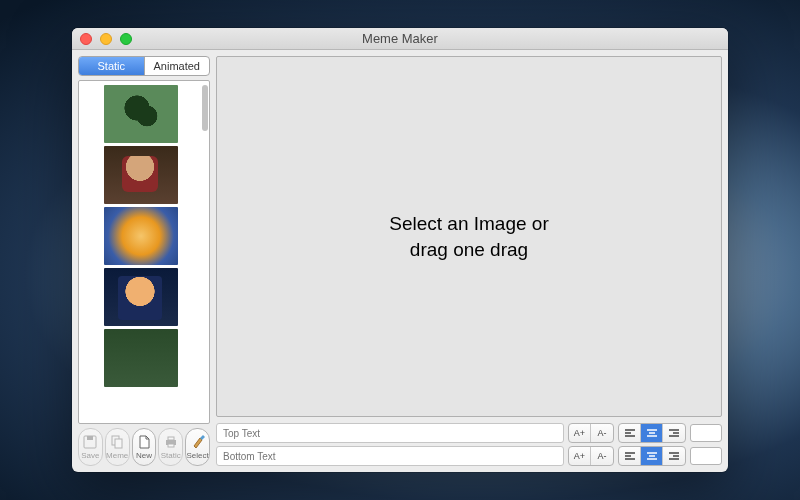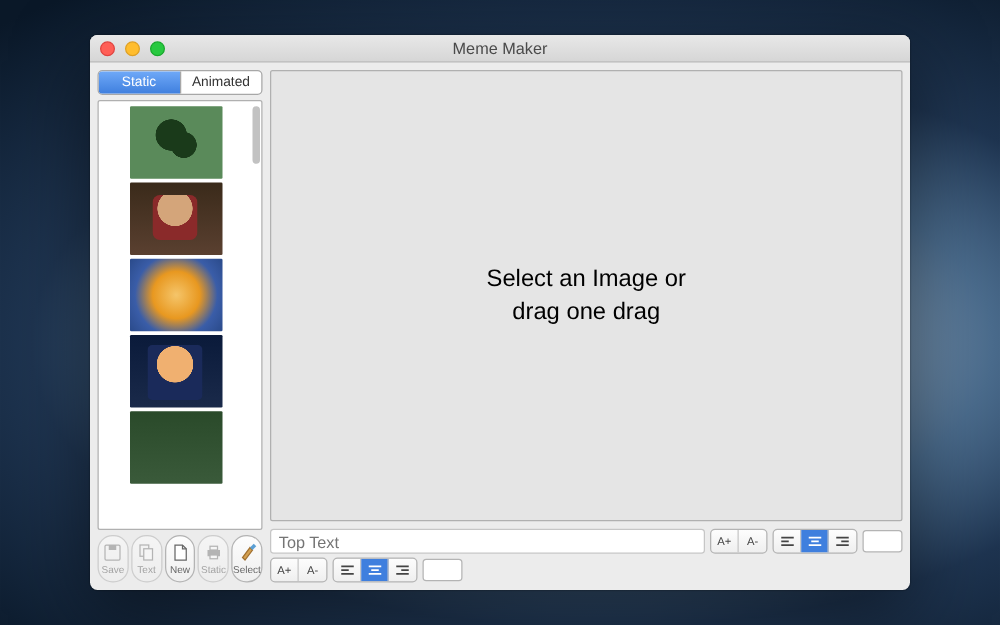--- a/index.html
+++ b/index.html
@@ -57,21 +57,21 @@
   .icon-btn.disabled { opacity:0.55; }
   .icon-btn svg { width:16px; height:16px; }
   .canvas {
     flex:1; background:#e5e5e5; border:1px solid #b0b0b0; border-radius:2px;
     display:flex; align-items:center; justify-content:center; text-align:center;
   }
   .placeholder { font-size:19px; color:#000; line-height:1.35; font-weight:400;}
   .bottom-row { display:flex; flex-direction:column; gap:3px; }
   .text-row { display:flex; gap:4px; align-items:center; height:20px; }
   .text-input {
-    flex:1; height:20px; border:1px solid #c6c6c6; border-radius:3px; background:#fff; font-size:13px; padding:4px 6px; color:#aaa;
+    flex:1; height:20px; border:1px solid #c6c6c6; border-radius:3px; background:#fff; font-size:10px; padding:4px 6px; color:#aaa;
   }
   .mini-seg { display:flex; height:20px; border:1px solid #b4b4b4; border-radius:4px; overflow:hidden; background:linear-gradient(#fdfdfd,#efefef);}
   .mini-seg .b { width:22px; display:flex; align-items:center; justify-content:center; font-size:9px; color:#444; border-right:1px solid #c6c6c6;}
   .mini-seg .b:last-child{border-right:none;}
   .mini-seg .b.active { background:#3f7fde; }
   .mini-seg .b svg { width:12px; height:10px; }
   .swatch { width:32px; height:18px; border:1px solid #b4b4b4; border-radius:3px; background:#fff; }
   
   .t1 { background: #5a8a5a; }
   .t1::after{content:""; width:40px; height:40px; background:radial-gradient(circle at 40% 35%, #1a3a1a 35%, transparent 36%), radial-gradient(circle at 65% 55%, #1a3a1a 30%, transparent 31%); display:block;}
@@ -122,21 +122,21 @@
                   <rect x="2" y="2" width="12" height="12" rx="1" fill="none" stroke="#888" stroke-width="1"></rect>
                   <rect x="5" y="2" width="6" height="4" fill="#888"></rect>
                 </svg>
               <span>Save</span>
             </div>
             <div class="icon-btn disabled">
               <svg viewBox="0 0 16 16">
                   <rect x="3" y="2" width="7" height="9" fill="none" stroke="#888"></rect>
                   <rect x="6" y="5" width="7" height="9" fill="#fff" stroke="#888"></rect>
                 </svg>
-              <span>Text</span>
+              <span>Meme</span>
             </div>
             <div class="icon-btn">
               <svg viewBox="0 0 16 16">
                   <path d="M4 2h6l3 3v9H4z" fill="#fff" stroke="#666"></path>
                   <path d="M10 2v3h3" fill="none" stroke="#666"></path>
                 </svg>
               <span>New</span>
             </div>
             <div class="icon-btn disabled">
               <svg viewBox="0 0 16 16">
@@ -184,20 +184,21 @@
                   </div>
                 <div class="b">
                     <svg viewBox="0 0 12 10">
                       <path d="M1 2h10M5 5h6M1 8h10" stroke="#444" stroke-width="1.4"></path>
                     </svg>
                   </div>
               </div>
               <div class="swatch"></div>
             </div>
             <div class="text-row">
+              <input class="text-input" placeholder="Bottom Text" style="">
               <div class="mini-seg">
                 <div class="b">A+</div>
                 <div class="b">A-</div>
               </div>
               <div class="mini-seg">
                 <div class="b">
                     <svg viewBox="0 0 12 10">
                       <path d="M1 2h10M1 5h6M1 8h10" stroke="#444" stroke-width="1.4"></path>
                     </svg>
                   </div>

